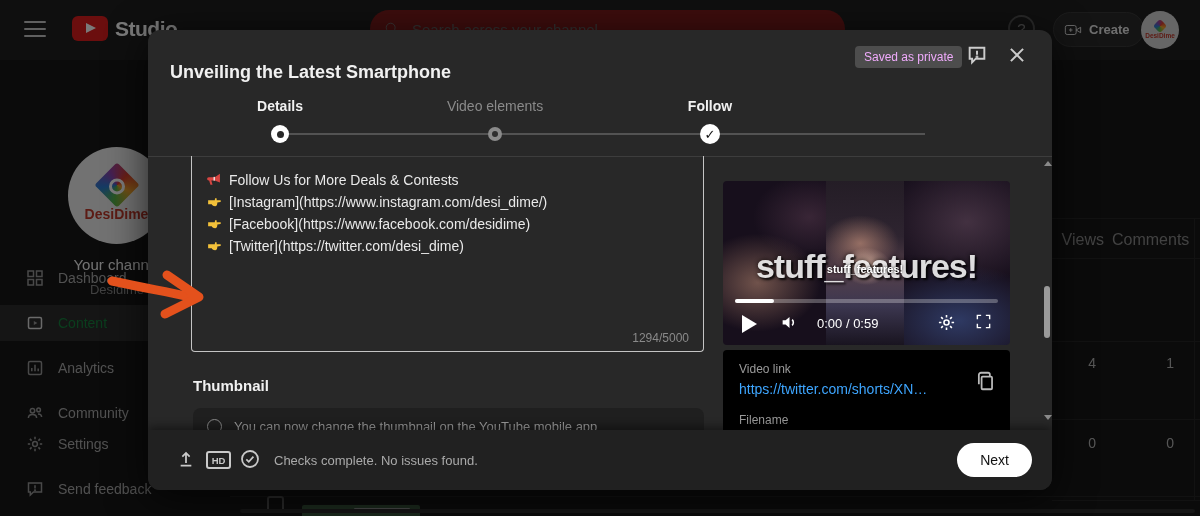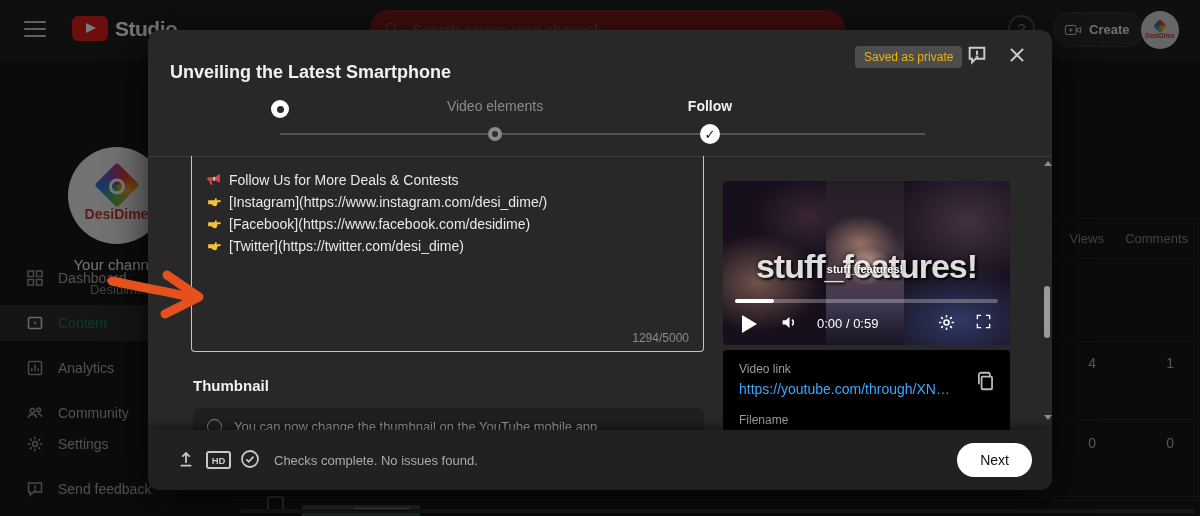--- a/index.html
+++ b/index.html
@@ -37,34 +37,34 @@
   .side-item{position:absolute;left:0;width:240px;height:36px;display:flex;align-items:center;gap:14px;padding-left:26px;cursor:pointer;color:#aaa;}
   .side-item.active{background:rgba(255,255,255,0.09);color:#15803d;}
   .side-icon{width:18px;height:18px;display:inline-flex;}
   .side-icon svg{stroke:#999;fill:none;stroke-width:1.5;}
   .side-item.active .side-icon svg{stroke:#ddd;}
   .side-label{font-size:14px;}
 
   
   .bg-line{position:absolute;background:#262626;height:1px;}
   .bg-vline{position:absolute;background:#262626;width:1px;}
-  .bg-cell{position:absolute;color:#8a8a8a;font-size:13px;text-align:right;}
+  .bg-cell{position:absolute;color:#8a8a8a;font-size:16px;text-align:right;}
   .bg-val{position:absolute;color:#b5b5b5;font-size:14px;text-align:right;}
   
   #bg-checkbox{position:absolute;left:267px;top:496px;width:17px;height:17px;border:2px solid #5a5a5a;border-radius:3px;}
   #bg-thumb{position:absolute;left:302px;top:505px;width:118px;height:11px;background:#3c5b3f;border-radius:2px 2px 0 0;}
   #bg-thumb::after{content:"";position:absolute;left:52px;top:3px;width:56px;height:5px;background:#9a9a9a;border-radius:1px;}
   #bg-hscroll{position:absolute;left:240px;top:509px;width:955px;height:4px;background:#2e2e2e;border-radius:2px;}
 
   #scrim{position:absolute;inset:0;background:rgba(0,0,0,0.52);z-index:5;}
 
   
   #dialog{position:absolute;left:148px;top:30px;width:904px;height:460px;background:#282828;border-radius:12px;z-index:10;box-shadow:0 8px 40px rgba(0,0,0,0.7);overflow:hidden;}
   #dlg-title{position:absolute;left:22px;top:42px;transform:translateY(-50%);color:#f1f1f1;font-size:18px;font-weight:bold;}
-  #dlg-badge{position:absolute;left:707px;top:16px;height:22px;line-height:22px;padding:0 9px;background:#4d4d4d;border-radius:4px;color:#eab308;font-size:12px;font-weight:500;}
+  #dlg-badge{position:absolute;left:707px;top:16px;height:22px;line-height:22px;padding:0 9px;background:#4d4d4d;border-radius:4px;color:#f0abfc;font-size:12px;font-weight:500;}
   .dlg-hicon{position:absolute;top:14px;width:22px;height:22px;color:#ccc;cursor:pointer;}
   .dlg-hicon svg{stroke:currentColor;fill:none;stroke-width:1.6;}
   #dlg-feedback{left:818px;}
   #dlg-close{left:858px;}
 
   #stepper{position:absolute;left:0;top:60px;width:904px;height:66px;}
   #stepper::before{content:"";position:absolute;left:132px;top:43px;width:645px;height:2px;background:#535353;}
   .step{position:absolute;top:0;width:150px;text-align:center;cursor:pointer;}
   .step-label{margin-top:8px;font-size:14px;height:17px;color:#8a8a8a;}
   .step-label.current,.step-label.complete{color:#f1f1f1;font-weight:bold;}
@@ -282,20 +282,21 @@
         </svg>
     </div>
     <div class="dlg-hicon" id="dlg-close">
       <svg width="22" height="22" viewBox="0 0 18 18">
           <path d="M4 4l10 10M14 4L4 14"></path>
         </svg>
     </div>
 
     <div id="stepper">
         <div class="step" style="left:57px">
+          <div class="step-label current">Details</div>
           <div class="step-dot">
             <div class="step-circle current"></div>
           </div>
         </div>
         <div class="step" style="left:272px">
           <div class="step-label upcoming">Video elements</div>
           <div class="step-dot">
             <div class="step-circle upcoming"></div>
           </div>
         </div>
@@ -357,21 +358,21 @@
       </div>
       <div class="pc" id="fullscreen-btn">
         <svg width="17" height="17" viewBox="0 0 18 18">
             <path d="M2.5 6.5v-4h4M11.5 2.5h4v4M15.5 11.5v4h-4M6.5 15.5h-4v-4"></path>
           </svg>
       </div>
     </div>
 
     <div id="link-card">
       <div id="link-label">Video link</div>
-      <div id="link-url">https://youtube.com/through/XN…</div>
+      <div id="link-url">https://twitter.com/shorts/XN…</div>
       <div id="copy-btn">
         <svg width="20" height="22" viewBox="0 0 18 20">
             <rect x="5" y="6" width="9.5" height="11.5" rx="1"></rect>
             <path d="M12.5 6V4a1.5 1.5 0 0 0-1.5-1.5H4.5a2 2 0 0 0-2 2V13"></path>
           </svg>
       </div>
       <div id="filename-label">Filename</div>
     </div>
 
     <div id="dlg-scroll-up"></div>

